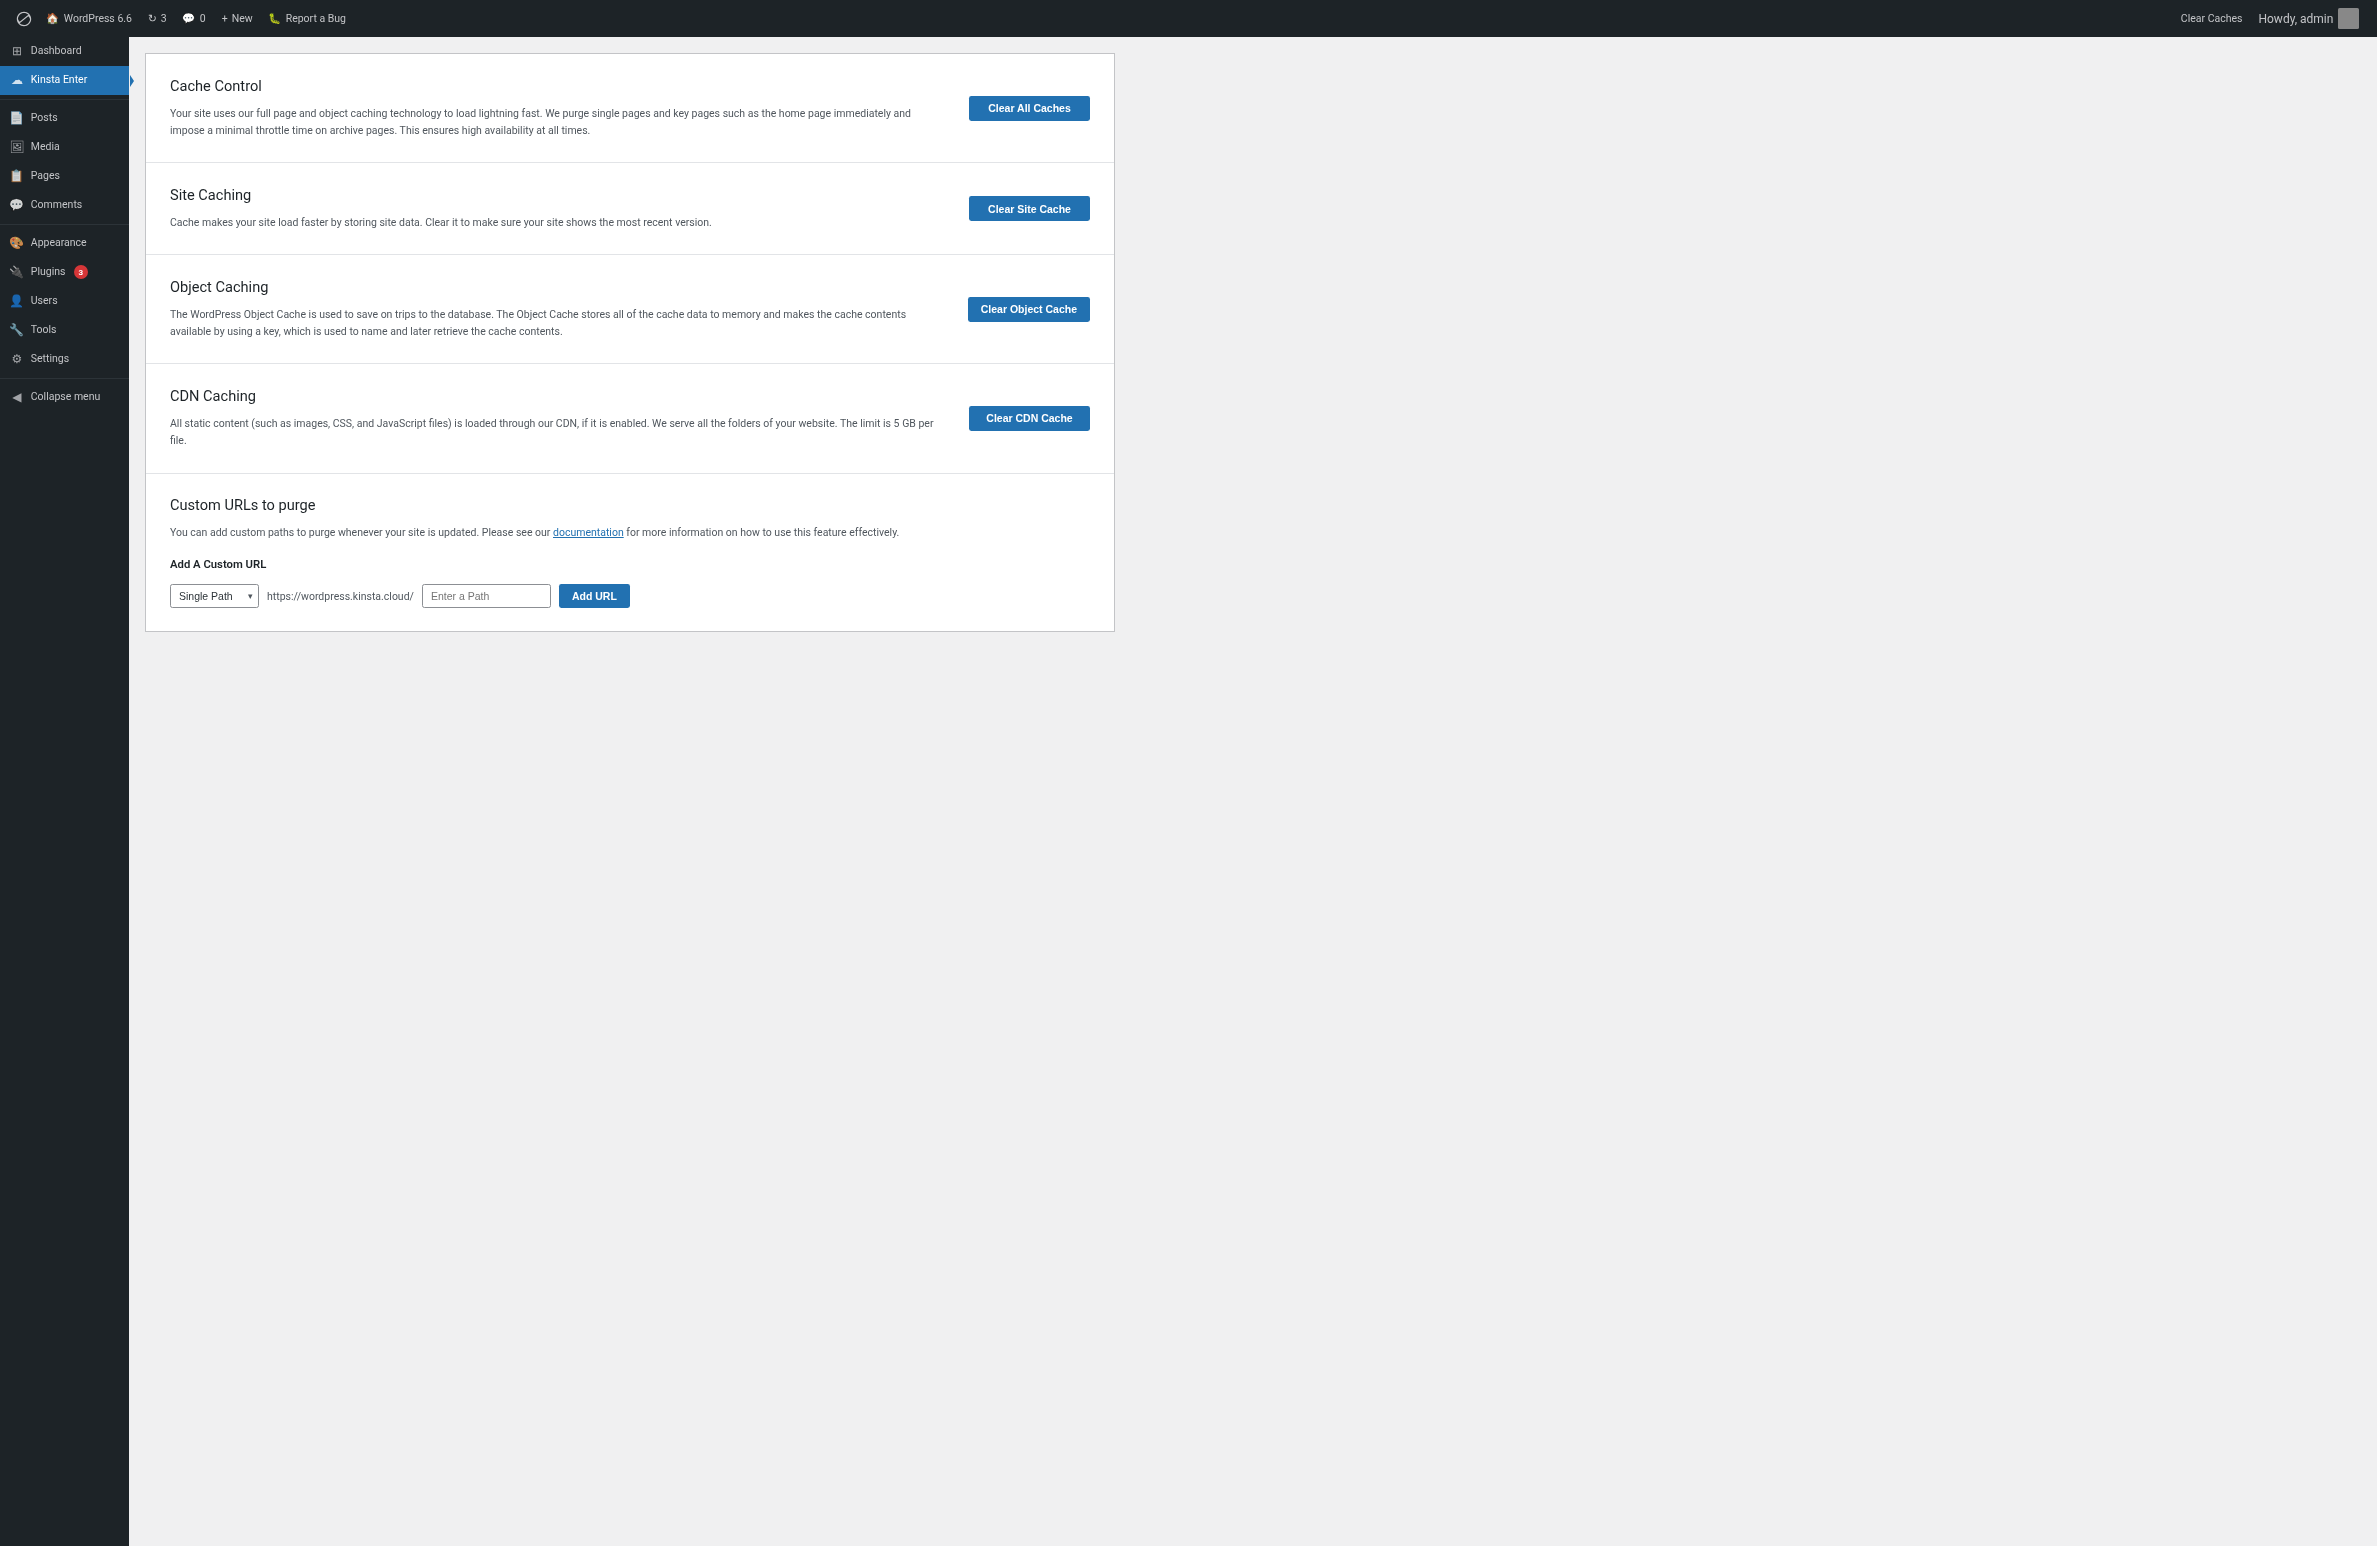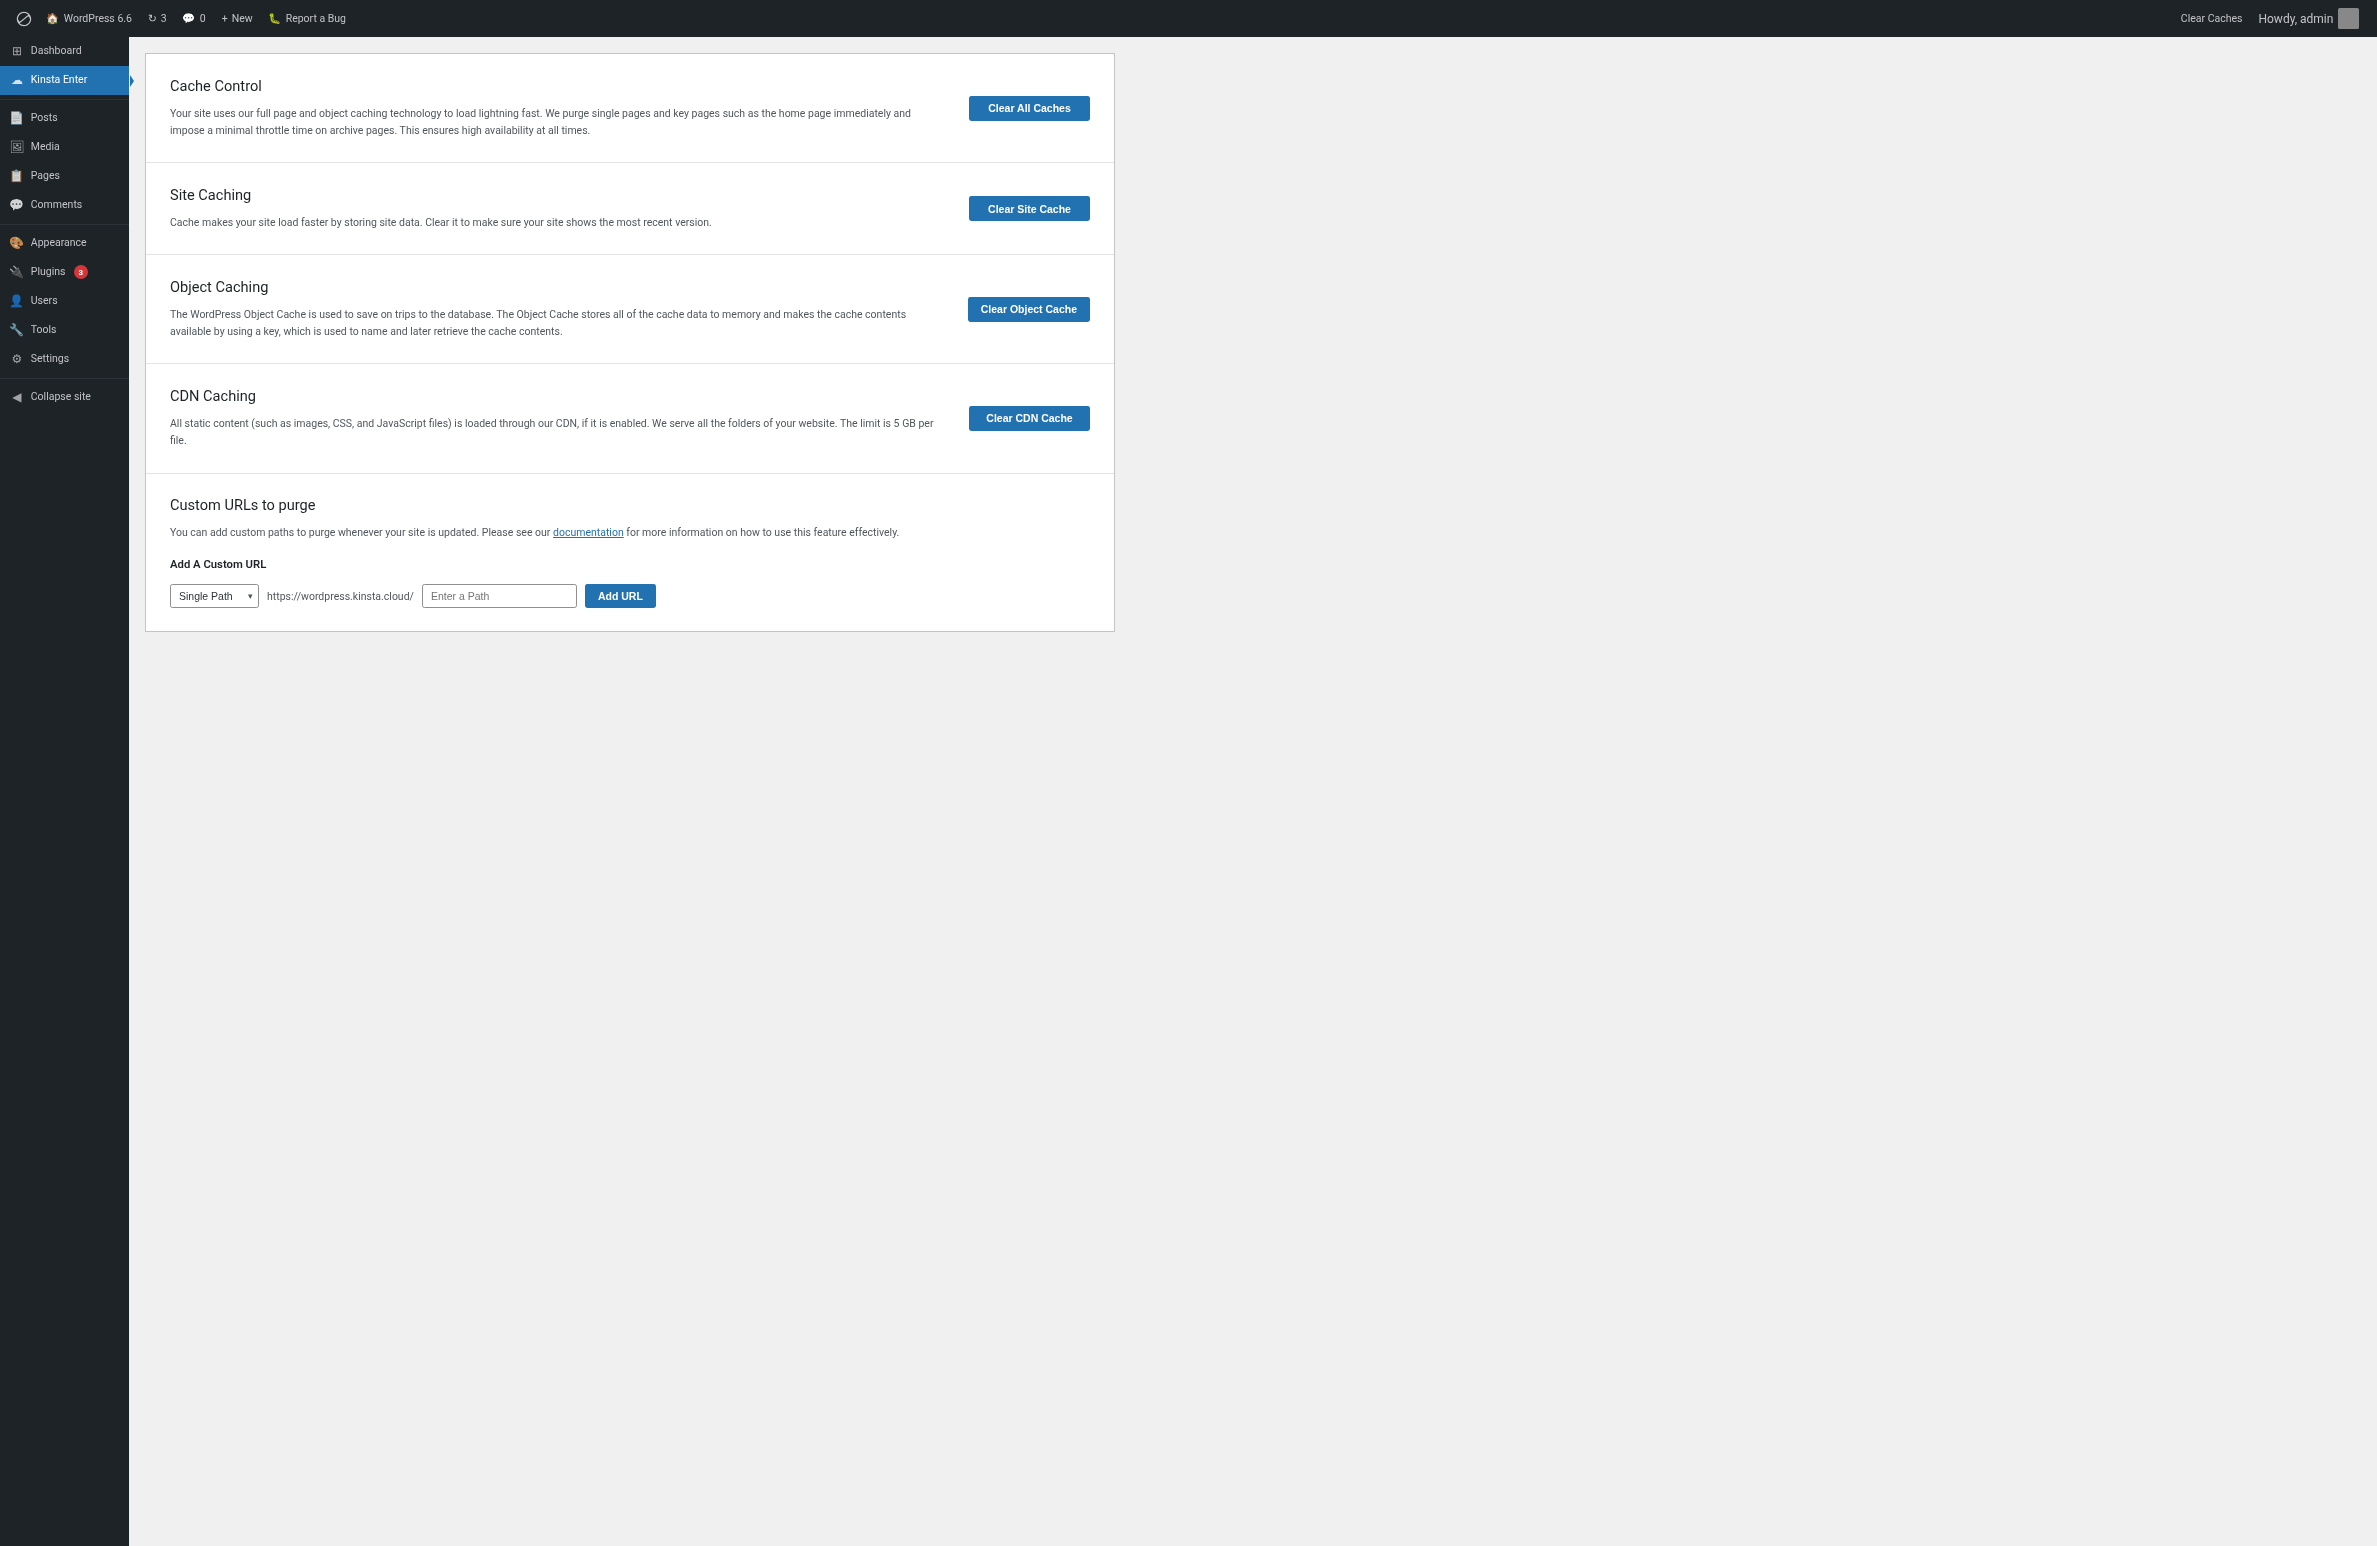--- a/index.html
+++ b/index.html
@@ -249,21 +249,21 @@
       font-size: 10.5px;
       white-space: nowrap;
     }
 
     .path-input {
       border: 0.8px solid #8c8f94;
       border-radius: 2.4px;
       padding: 4.9px 8px;
       font-size: 10.5px;
       color: #50575e;
-      width: 155px;
+      width: 129px;
     }
 
     .btn-add-url {
       background: #2271b1;
       color: #fff;
       border: none;
       border-radius: 2.4px;
       padding: 5.7px 13px;
       font-size: 10.5px;
       font-weight: 600;
@@ -382,21 +382,21 @@
       <li>
         <a>
           <span class="menu-icon">⚙</span>
           <span>Settings</span>
         </a>
       </li>
       <div class="menu-separator"></div>
       <li>
         <a>
           <span class="menu-icon">◀</span>
-          <span>Collapse site</span>
+          <span>Collapse menu</span>
         </a>
       </li>
     </ul>
   </div>
 
   <div id="wpcontent">
     <div class="wrap">
 
       <div class="section">
         <div class="section-header">

